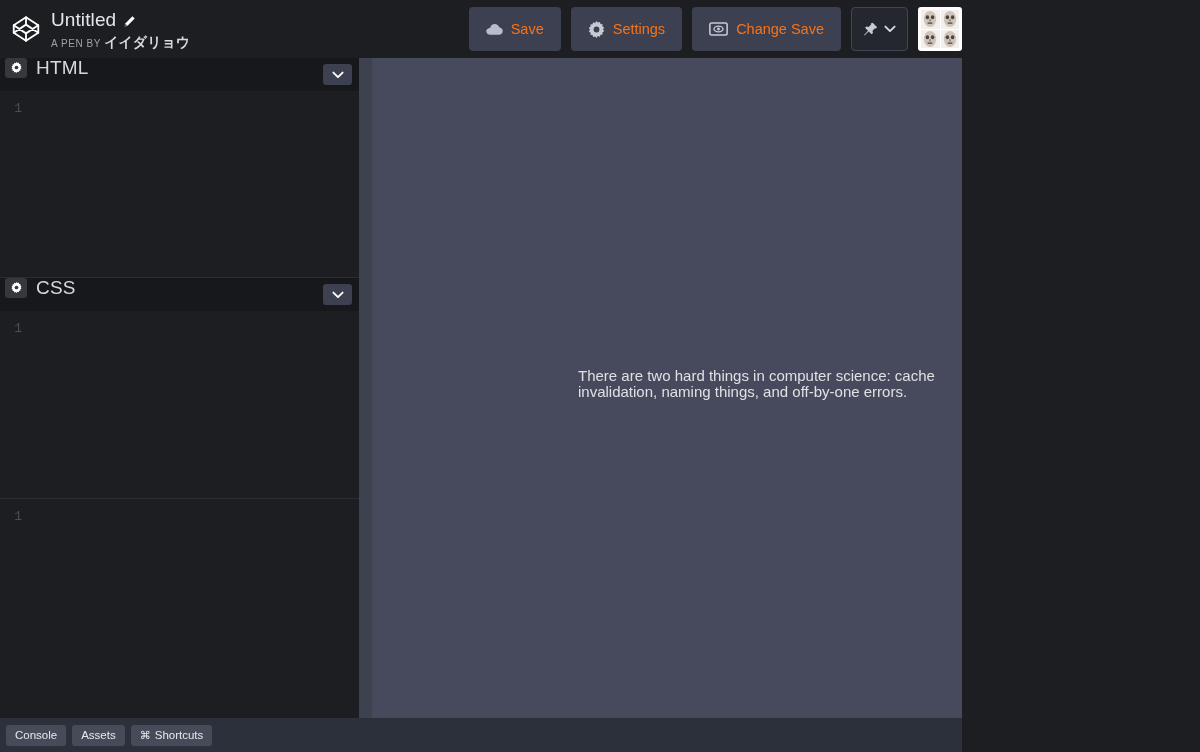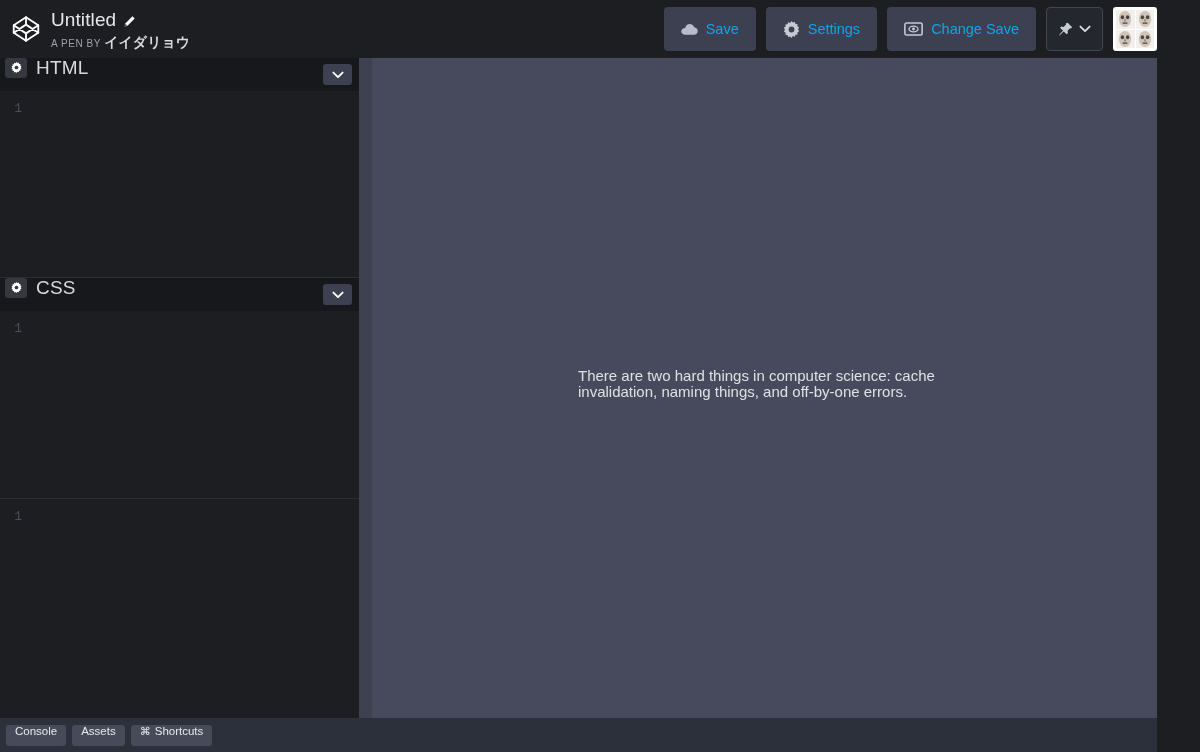--- a/index.html
+++ b/index.html
@@ -8,21 +8,21 @@
     width: 1200px;
     height: 752px;
     overflow: hidden;
     background: #1d1e22;
     font-family: "Liberation Sans", sans-serif;
     -webkit-font-smoothing: antialiased;
   }
 
   #app {
     position: relative;
-    width: 1157px;
+    width: 962px;
     height: 752px;
     display: flex;
     flex-direction: column;
   }
 
   
   .topbar {
     height: 58px;
     flex: 0 0 58px;
     background: #1d1e22;
@@ -88,21 +88,21 @@
     display: flex;
     align-items: center;
     gap: 10px;
     padding-right: 0;
   }
 
   .btn {
     height: 44px;
     border-radius: 4px;
     background: #3c4050;
-    color: #0ea5e9;
+    color: #f97316;
     border: none;
     font-family: "Liberation Sans", sans-serif;
     font-size: 14.5px;
     display: inline-flex;
     align-items: center;
     justify-content: center;
     gap: 8px;
     padding: 0 17px;
     cursor: pointer;
     white-space: nowrap;
@@ -286,21 +286,21 @@
   .bbtn {
     height: 21px;
     border-radius: 3px;
     background: #464b59;
     color: #e7e8ec;
     border: none;
     font-family: "Liberation Sans", sans-serif;
     font-size: 11.5px;
     padding: 0 9px;
     display: inline-flex;
-    align-items: flex-start;
+    align-items: center;
     gap: 4px;
     cursor: pointer;
     white-space: nowrap;
   }
   .cmd-glyph { font-size: 11px; }
 </style>
 </head>
 <body>
 
 <div id="app">

